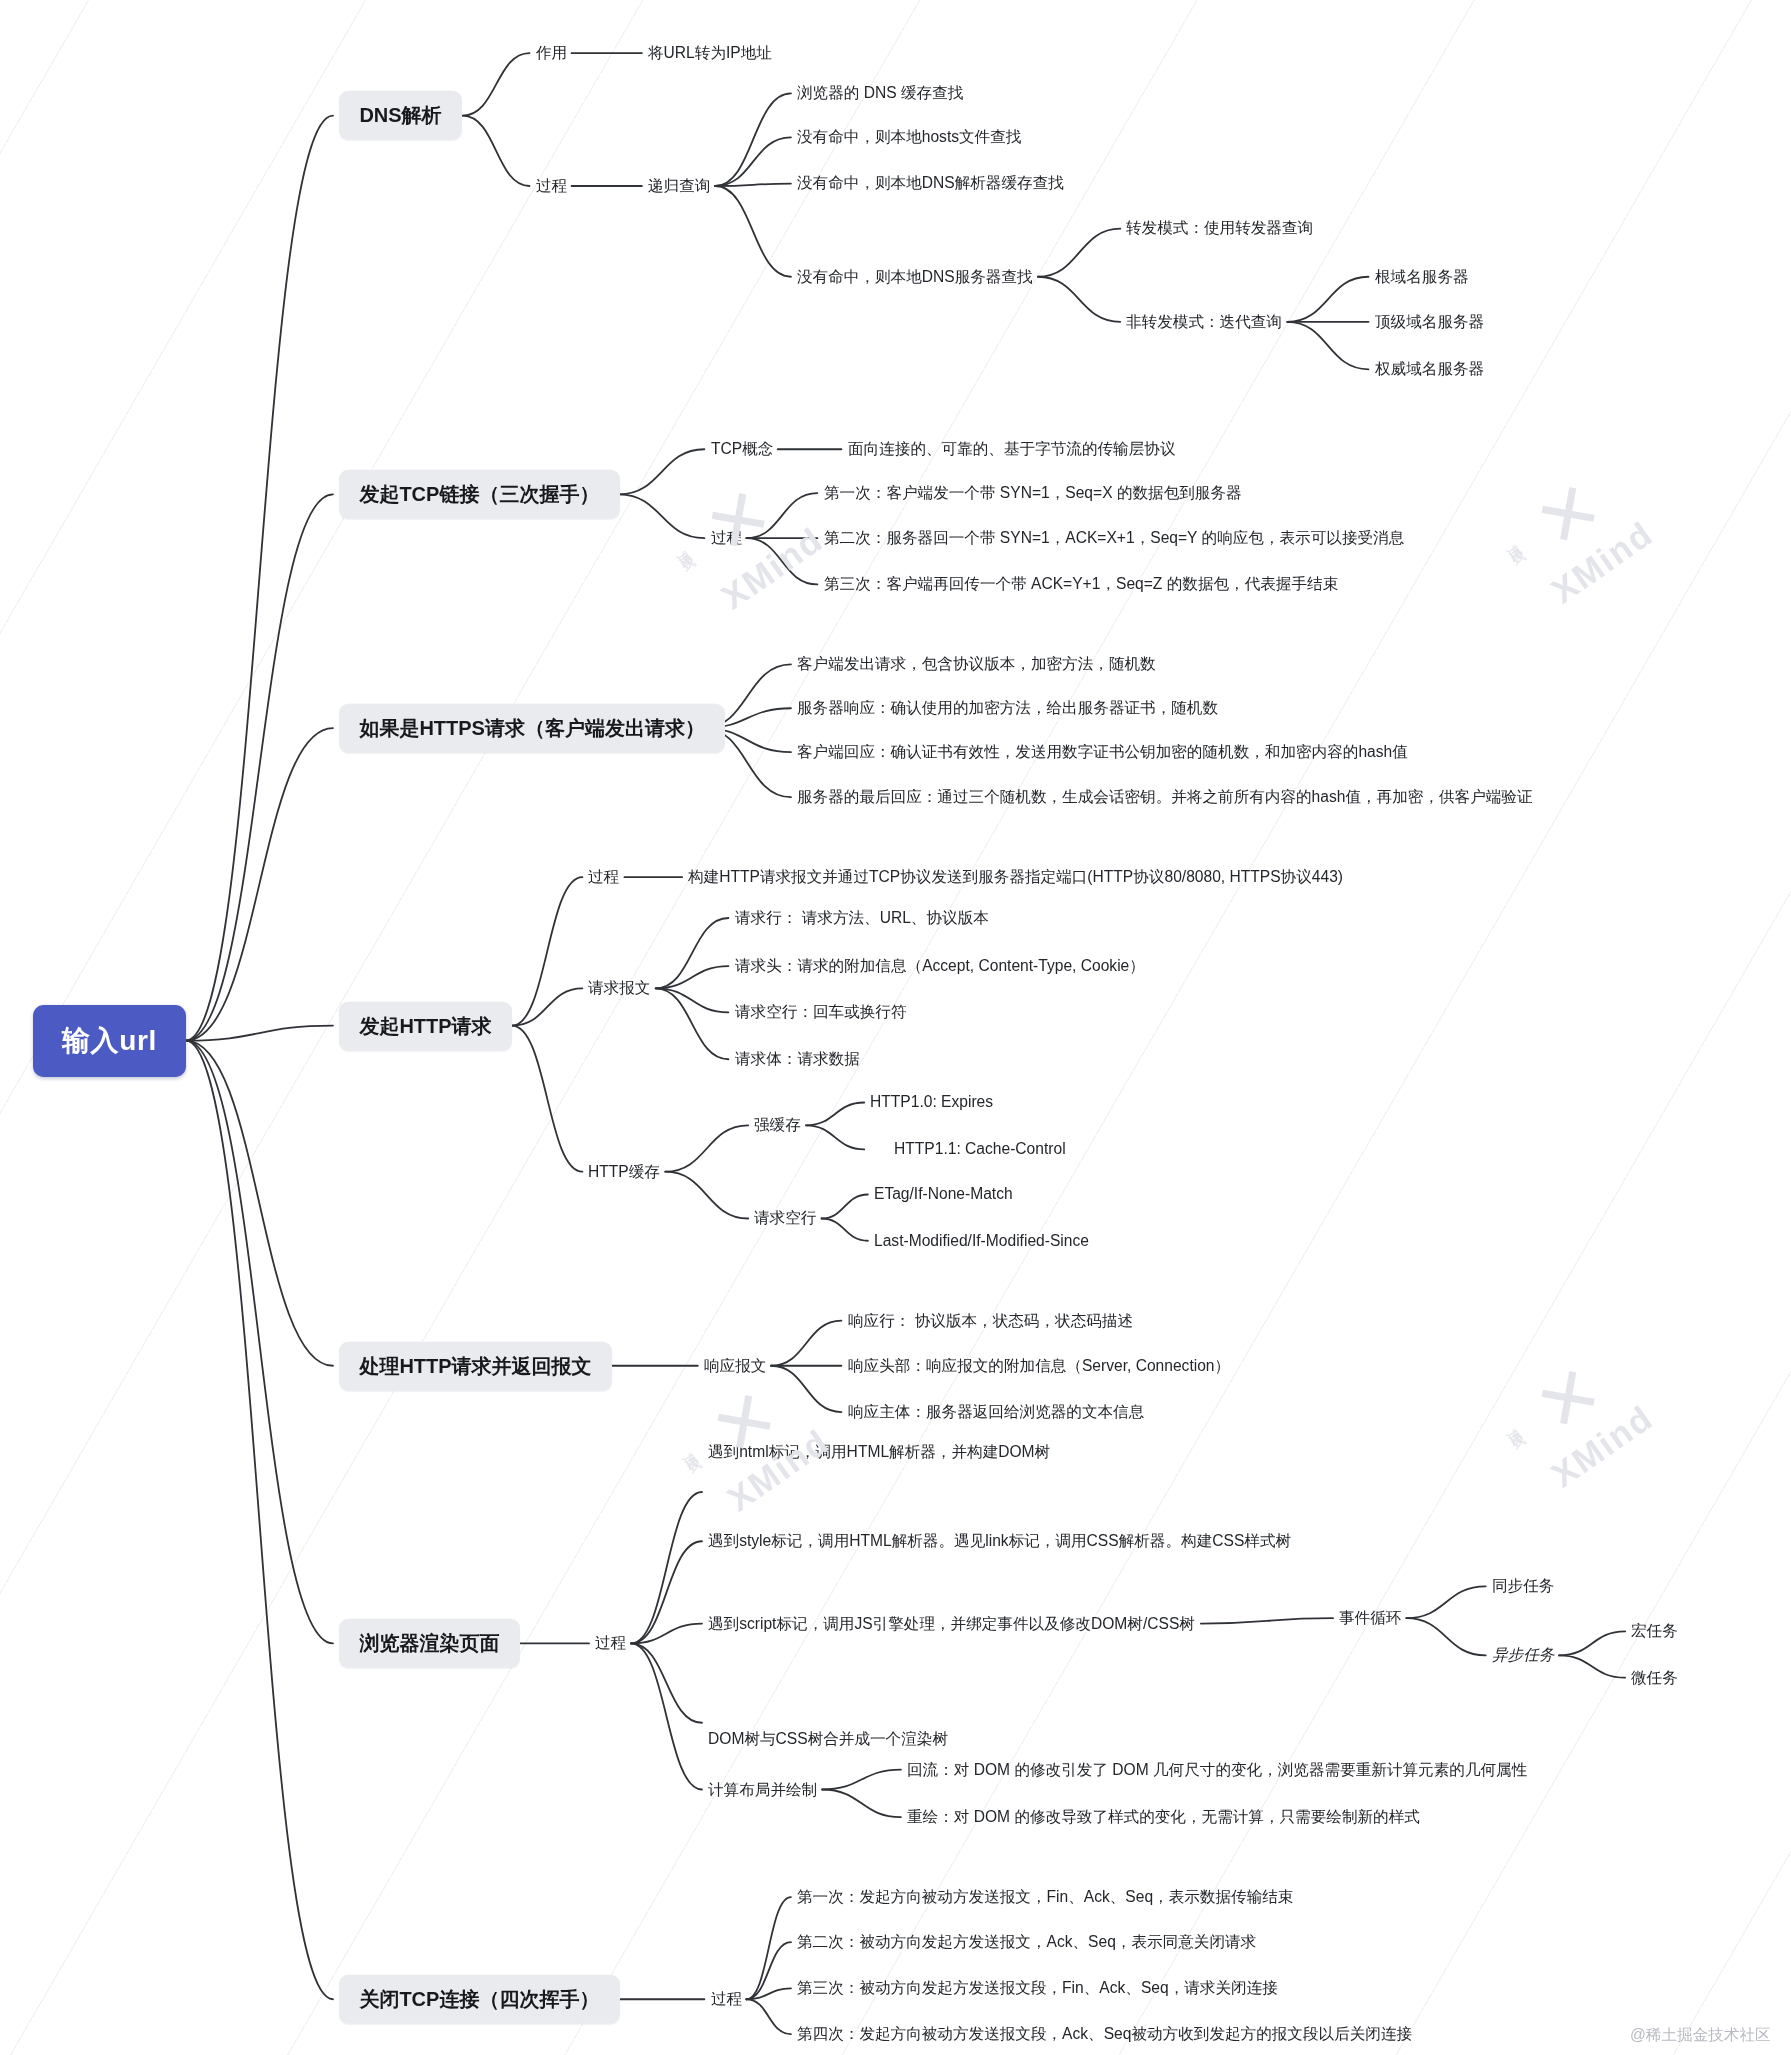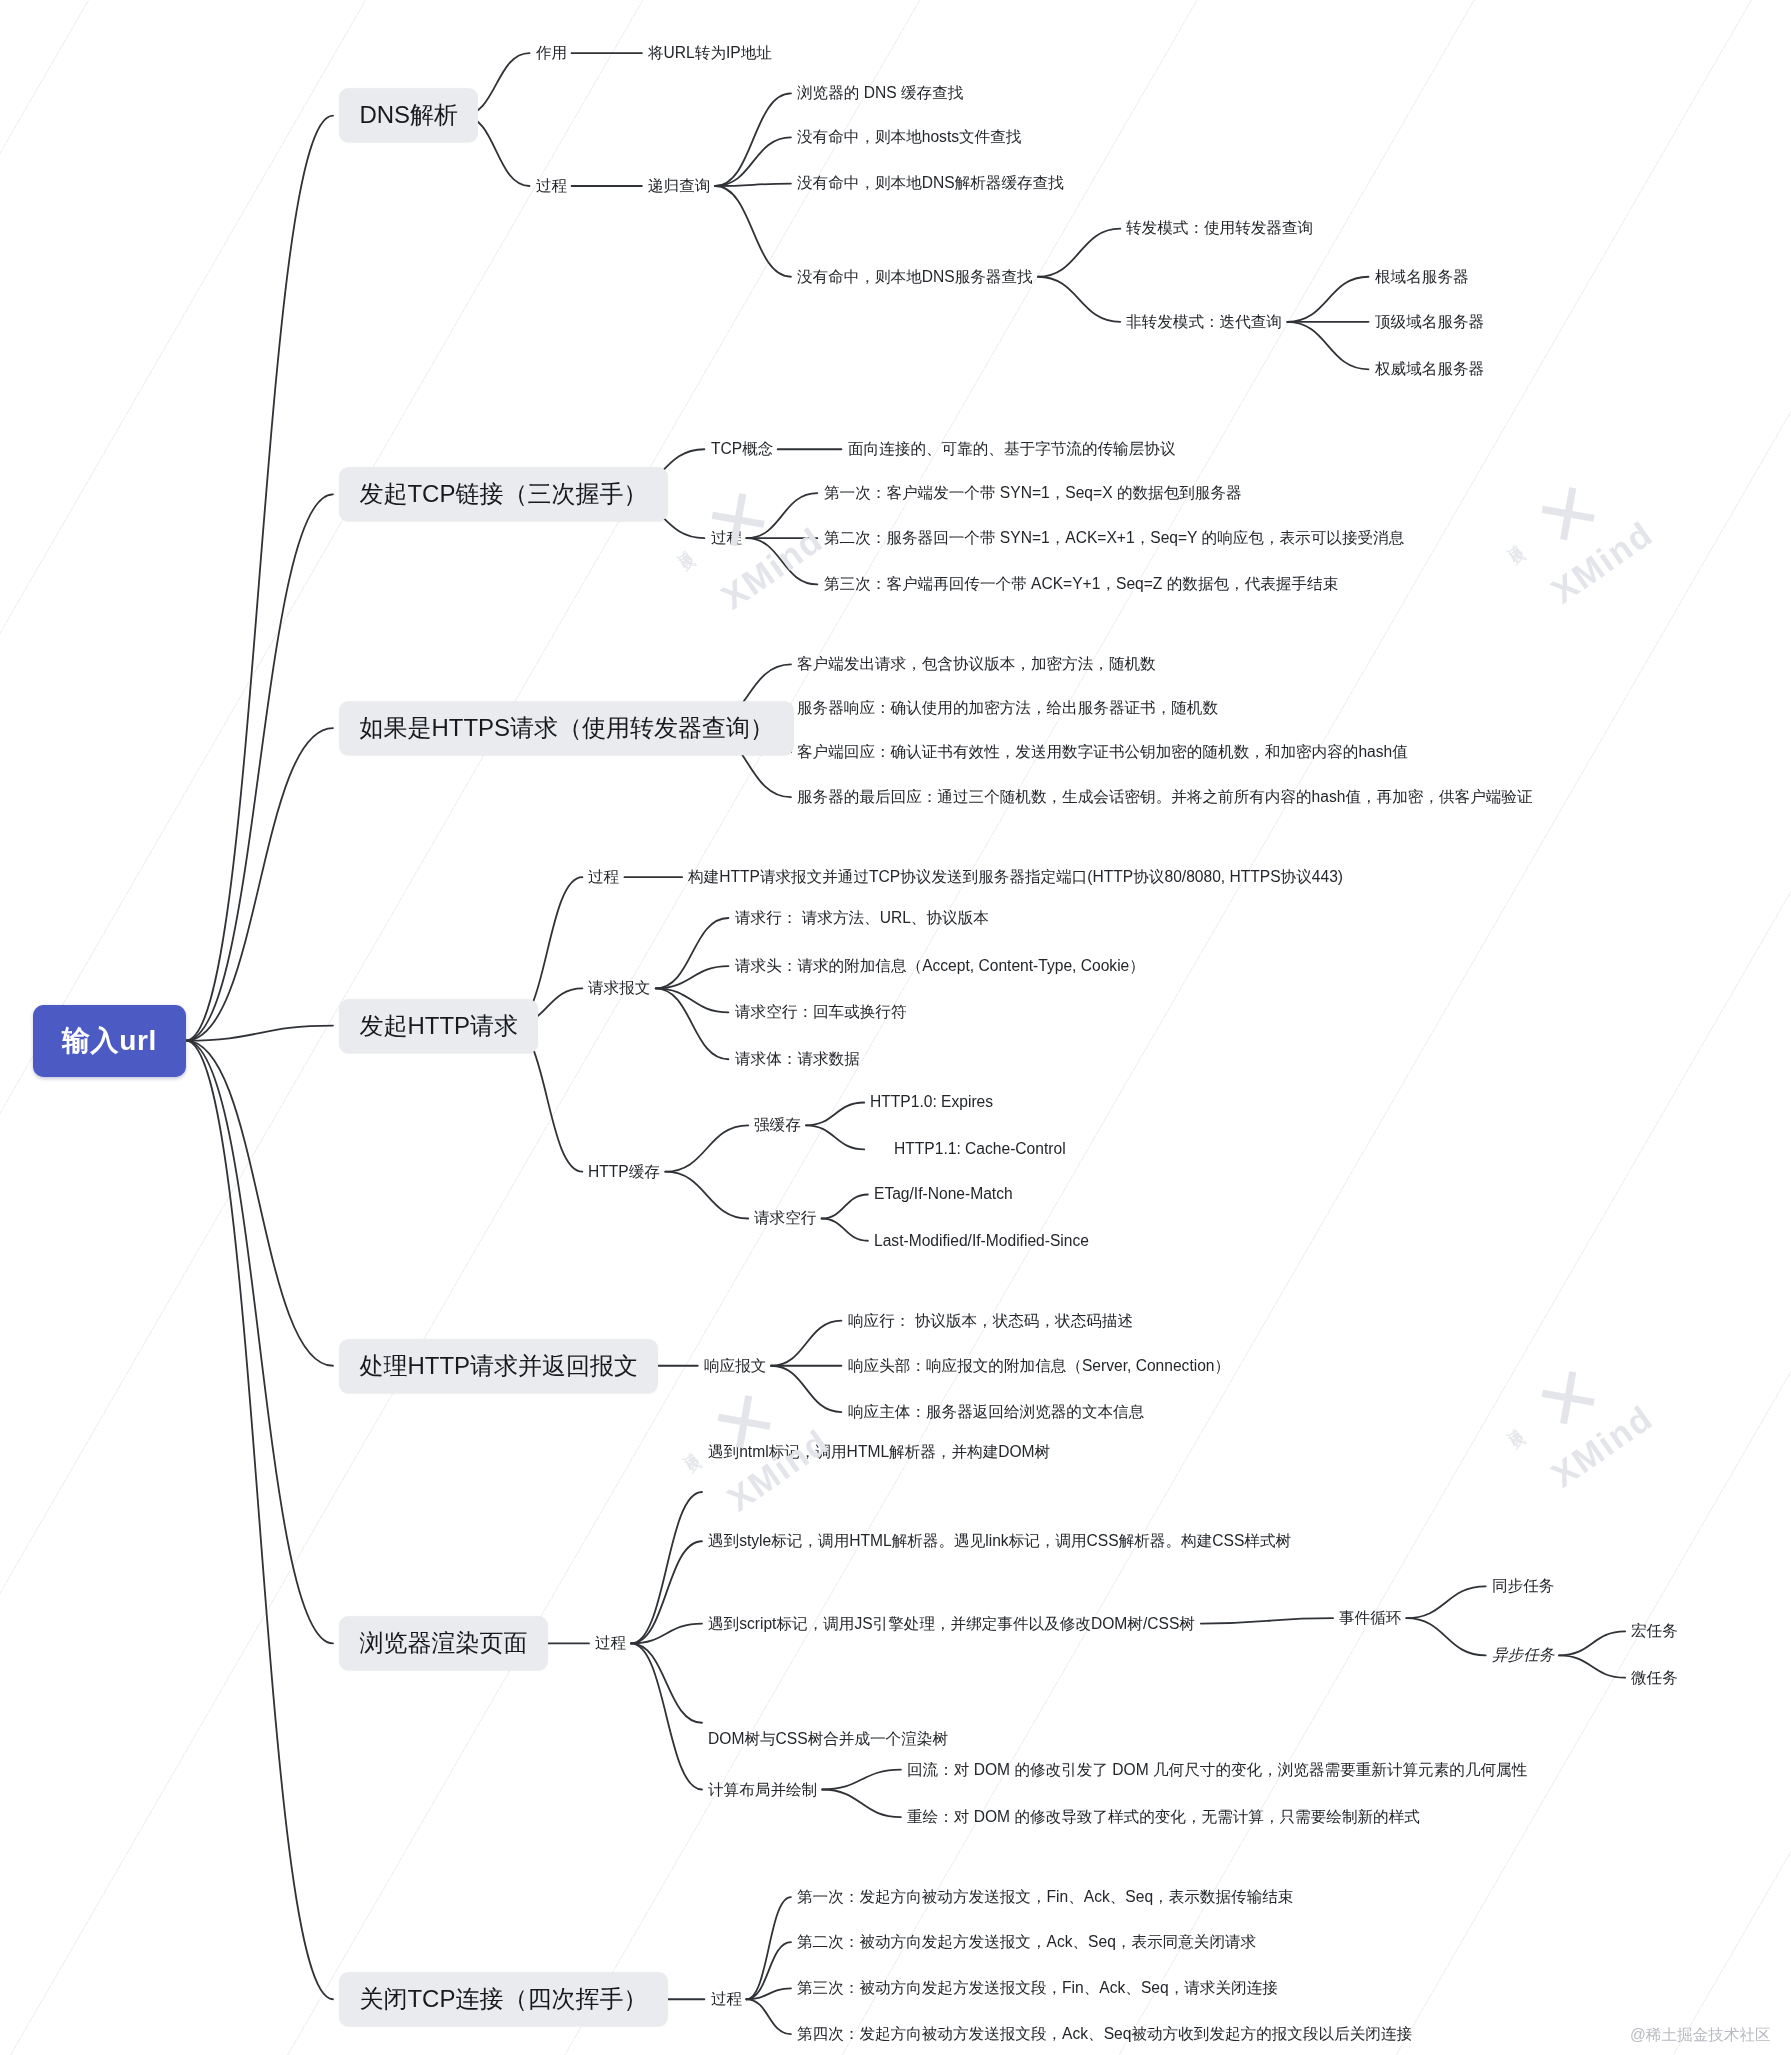--- a/index.html
+++ b/index.html
@@ -44,22 +44,22 @@
     color: var(--text-color, #23262b);
   }
   .node-text {
     font-size: 15.6px;
     line-height: 1.25;
   }
   .node-branch {
     background: var(--branch-bg, #e9ebef);
     border-radius: 9.6px;
     padding: 10.8px 20.4px;
-    font-size: 24px;
-    font-weight: normal;
+    font-size: 20px;
+    font-weight: bold;
     color: #17191d;
     box-shadow: 0 0.6px 1.2px rgba(0,0,0,0.06);
   }
   .node-root {
     background: var(--root-bg, #4c5ac4);
     border-radius: 10.8px;
     padding: 17px 29px;
     font-size: 28px;
     font-weight: bold;
     color: var(--root-text, #ffffff);
@@ -196,21 +196,21 @@
       <div class="node node-text" style="left: 1375px; top: 277px;">根域名服务器</div>
       <div class="node node-text" style="left: 1375px; top: 322px;">顶级域名服务器</div>
       <div class="node node-text" style="left: 1375px; top: 369px;">权威域名服务器</div>
       <div class="node node-branch" style="left: 339px; top: 494px;">发起TCP链接（三次握手）</div>
       <div class="node node-text" style="left: 711px; top: 449px;">TCP概念</div>
       <div class="node node-text" style="left: 848px; top: 449px;">面向连接的、可靠的、基于字节流的传输层协议</div>
       <div class="node node-text" style="left: 711px; top: 538px;">过程</div>
       <div class="node node-text" style="left: 824px; top: 493px;">第一次：客户端发一个带 SYN=1，Seq=X 的数据包到服务器</div>
       <div class="node node-text" style="left: 824px; top: 538px;">第二次：服务器回一个带 SYN=1，ACK=X+1，Seq=Y 的响应包，表示可以接受消息</div>
       <div class="node node-text" style="left: 824px; top: 584px;">第三次：客户端再回传一个带 ACK=Y+1，Seq=Z 的数据包，代表握手结束</div>
-      <div class="node node-branch" style="left: 339px; top: 728px;">如果是HTTPS请求（使用转发器查询）</div>
+      <div class="node node-branch" style="left: 339px; top: 728px;">如果是HTTPS请求（客户端发出请求）</div>
       <div class="node node-text" style="left: 797px; top: 664px;">客户端发出请求，包含协议版本，加密方法，随机数</div>
       <div class="node node-text" style="left: 797px; top: 708px;">服务器响应：确认使用的加密方法，给出服务器证书，随机数</div>
       <div class="node node-text" style="left: 797px; top: 752px;">客户端回应：确认证书有效性，发送用数字证书公钥加密的随机数，和加密内容的hash值</div>
       <div class="node node-text" style="left: 797px; top: 797px;">服务器的最后回应：通过三个随机数，生成会话密钥。并将之前所有内容的hash值，再加密，供客户端验证</div>
       <div class="node node-branch" style="left: 339px; top: 1026px;">发起HTTP请求</div>
       <div class="node node-text" style="left: 588px; top: 877px;">过程</div>
       <div class="node node-text" style="left: 688px; top: 877px;">构建HTTP请求报文并通过TCP协议发送到服务器指定端口(HTTP协议80/8080, HTTPS协议443)</div>
       <div class="node node-text" style="left: 588px; top: 988px;">请求报文</div>
       <div class="node node-text" style="left: 735px; top: 918px;">请求行： 请求方法、URL、协议版本</div>
       <div class="node node-text" style="left: 735px; top: 966px;">请求头：请求的附加信息（Accept, Content-Type, Cookie）</div>

